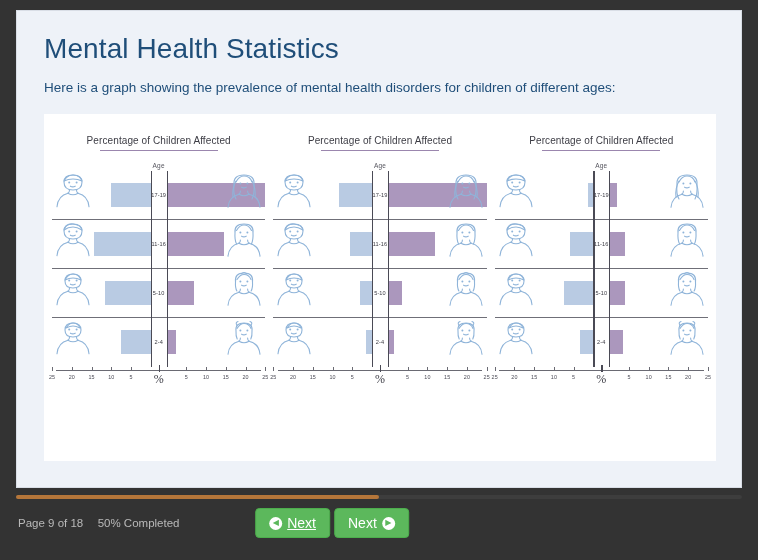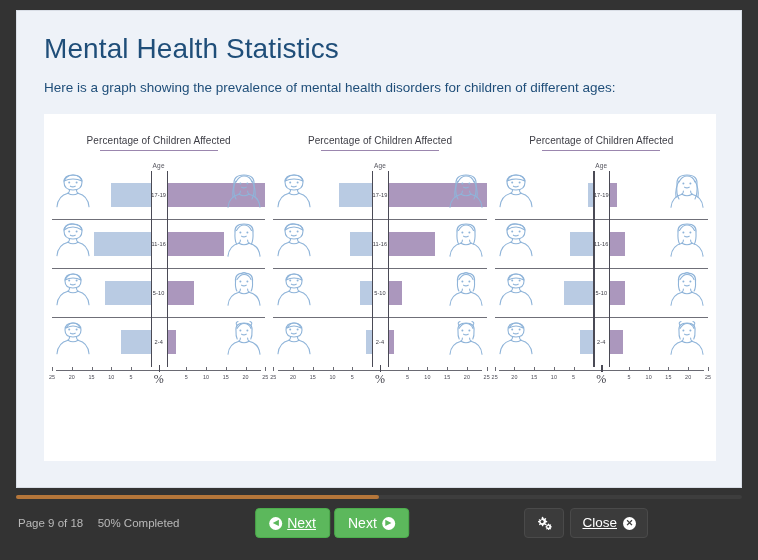--- a/index.html
+++ b/index.html
@@ -796,33 +796,15 @@
       <button class="btn-green prev">
         <span class="circ-icon">◀</span>
         <span class="lbl">Next</span>
       </button>
       <button class="btn-green next">
         <span class="lbl">Next</span>
         <span class="circ-icon">▶</span>
       </button>
     </div>
 
-    <div class="right-group">
-      <button class="btn-dark">
-        <span>
-          <svg width="16" height="14" viewBox="0 0 16 14">
-            <g fill="#ffffff">
-              <path d="M5.6 2.0l.5-1.2 1.1.3.3 1.2c.35.08.68.22.97.4l1.05-.72.8.8-.72 1.05c.18.3.32.62.4.97l1.2.3-.03 1.13-1.2.28c-.9.35-.23.67-.41.96l.71 1.05-.8.8-1.04-.71c-.3.18-.62.32-.97.41l-.3 1.2-1.13-.02-.28-1.18a3.1 3.1 0 0 1-.97-.41l-1.05.72-.8-.8.72-1.05a3.1 3.1 0 0 1-.4-.97l-1.2-.29.02-1.13 1.18-.28c.09-.35.23-.67.41-.97L2.6 3.9l.8-.8 1.05.72c.3-.18.62-.32.97-.4z"></path>
-              <circle cx="6.15" cy="5.6" r="1.55" fill="#3b3b3b"></circle>
-              <path d="M11.9 8.3l.36-.85.78.22.2.85c.25.06.48.16.69.29l.75-.51.56.57-.51.74c.13.21.23.44.29.69l.85.2-.02.8-.84.2c-.6.25-.16.48-.29.69l.5.74-.56.57-.74-.5c-.21.12-.44.22-.69.28l-.2.85-.8-.02-.2-.83a2.2 2.2 0 0 1-.69-.3l-.74.51-.57-.56.51-.75a2.2 2.2 0 0 1-.28-.69l-.85-.2.01-.8.84-.2c.06-.25.16-.48.29-.69l-.5-.74.56-.57.74.51c.21-.13.44-.23.69-.29z"></path>
-              <circle cx="12.3" cy="10.8" r="1.05" fill="#3b3b3b"></circle>
-            </g>
-          </svg>
-        </span>
-      </button>
-      <button class="btn-dark">
-        <span class="lbl">Close</span>
-        <span class="circ-icon dark">✕</span>
-      </button>
-    </div>
 
   </div>
 </div>
 
 </body></html>

